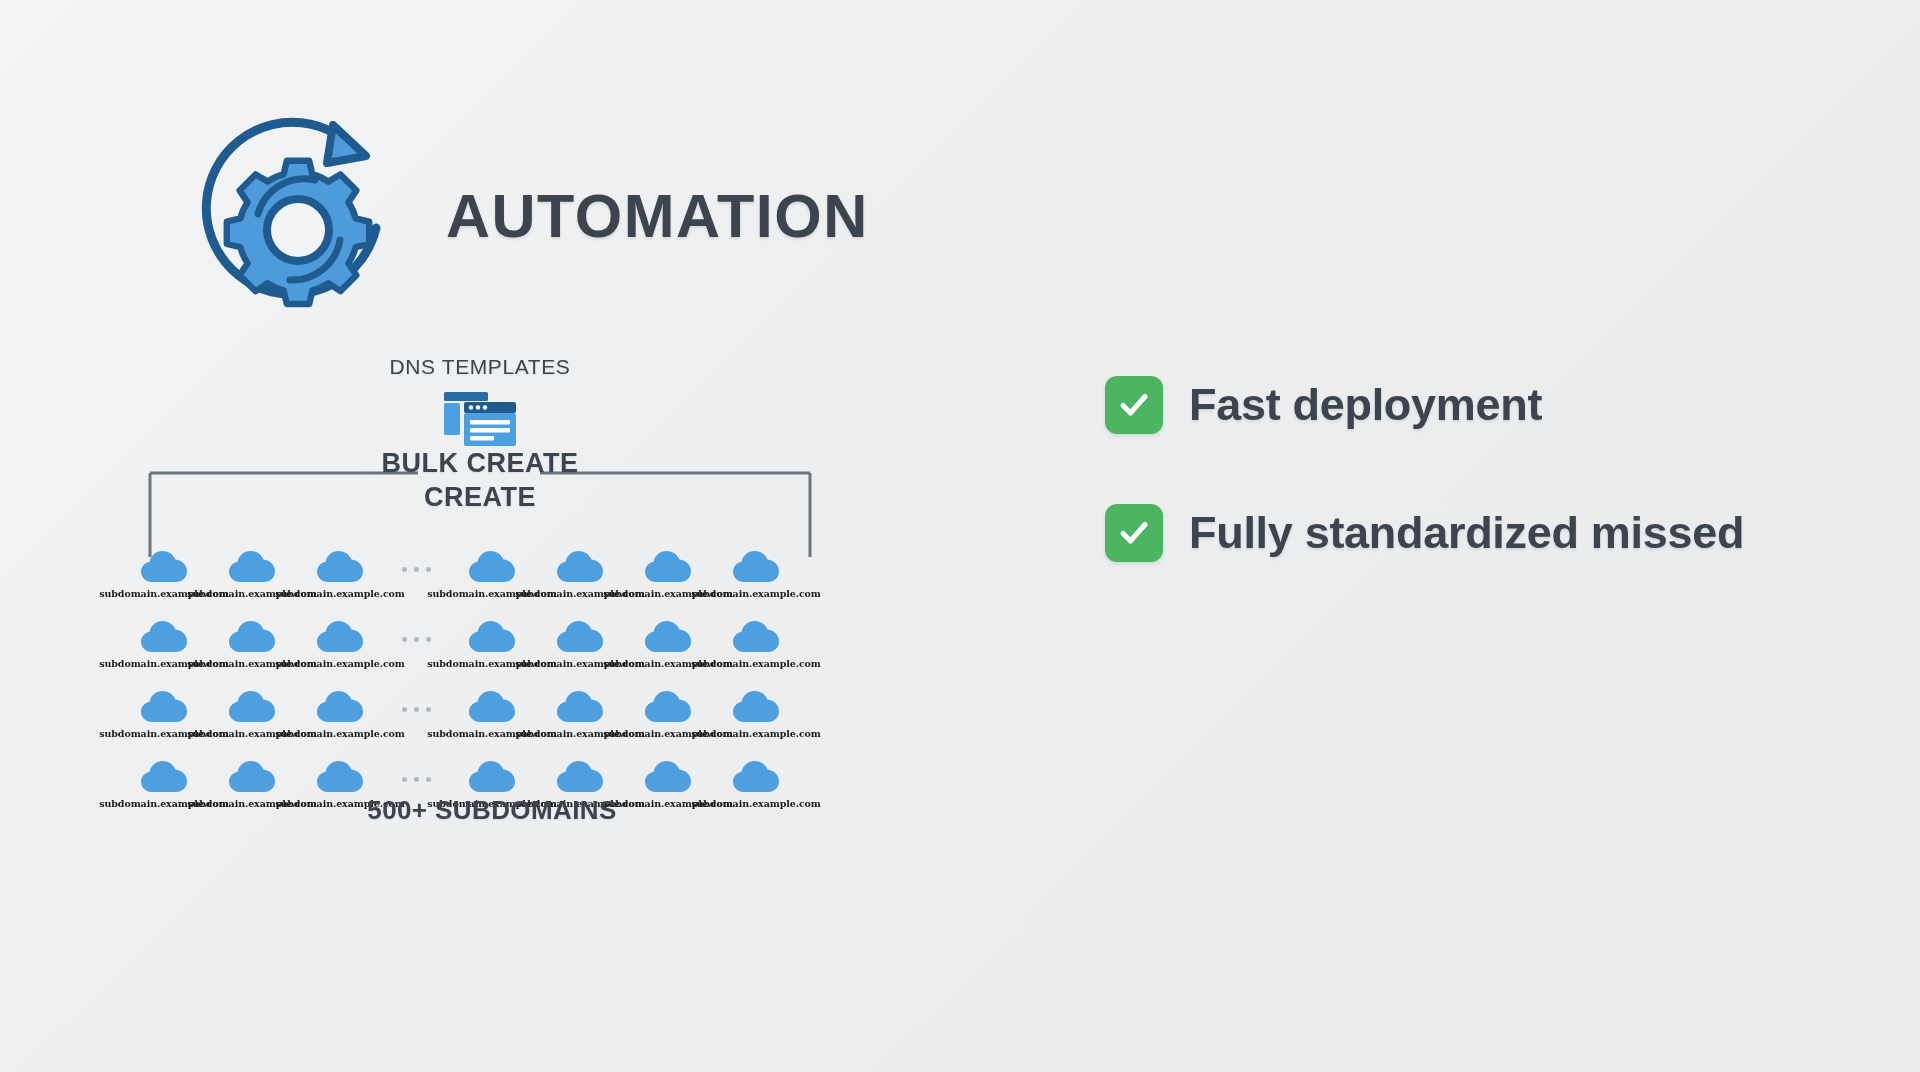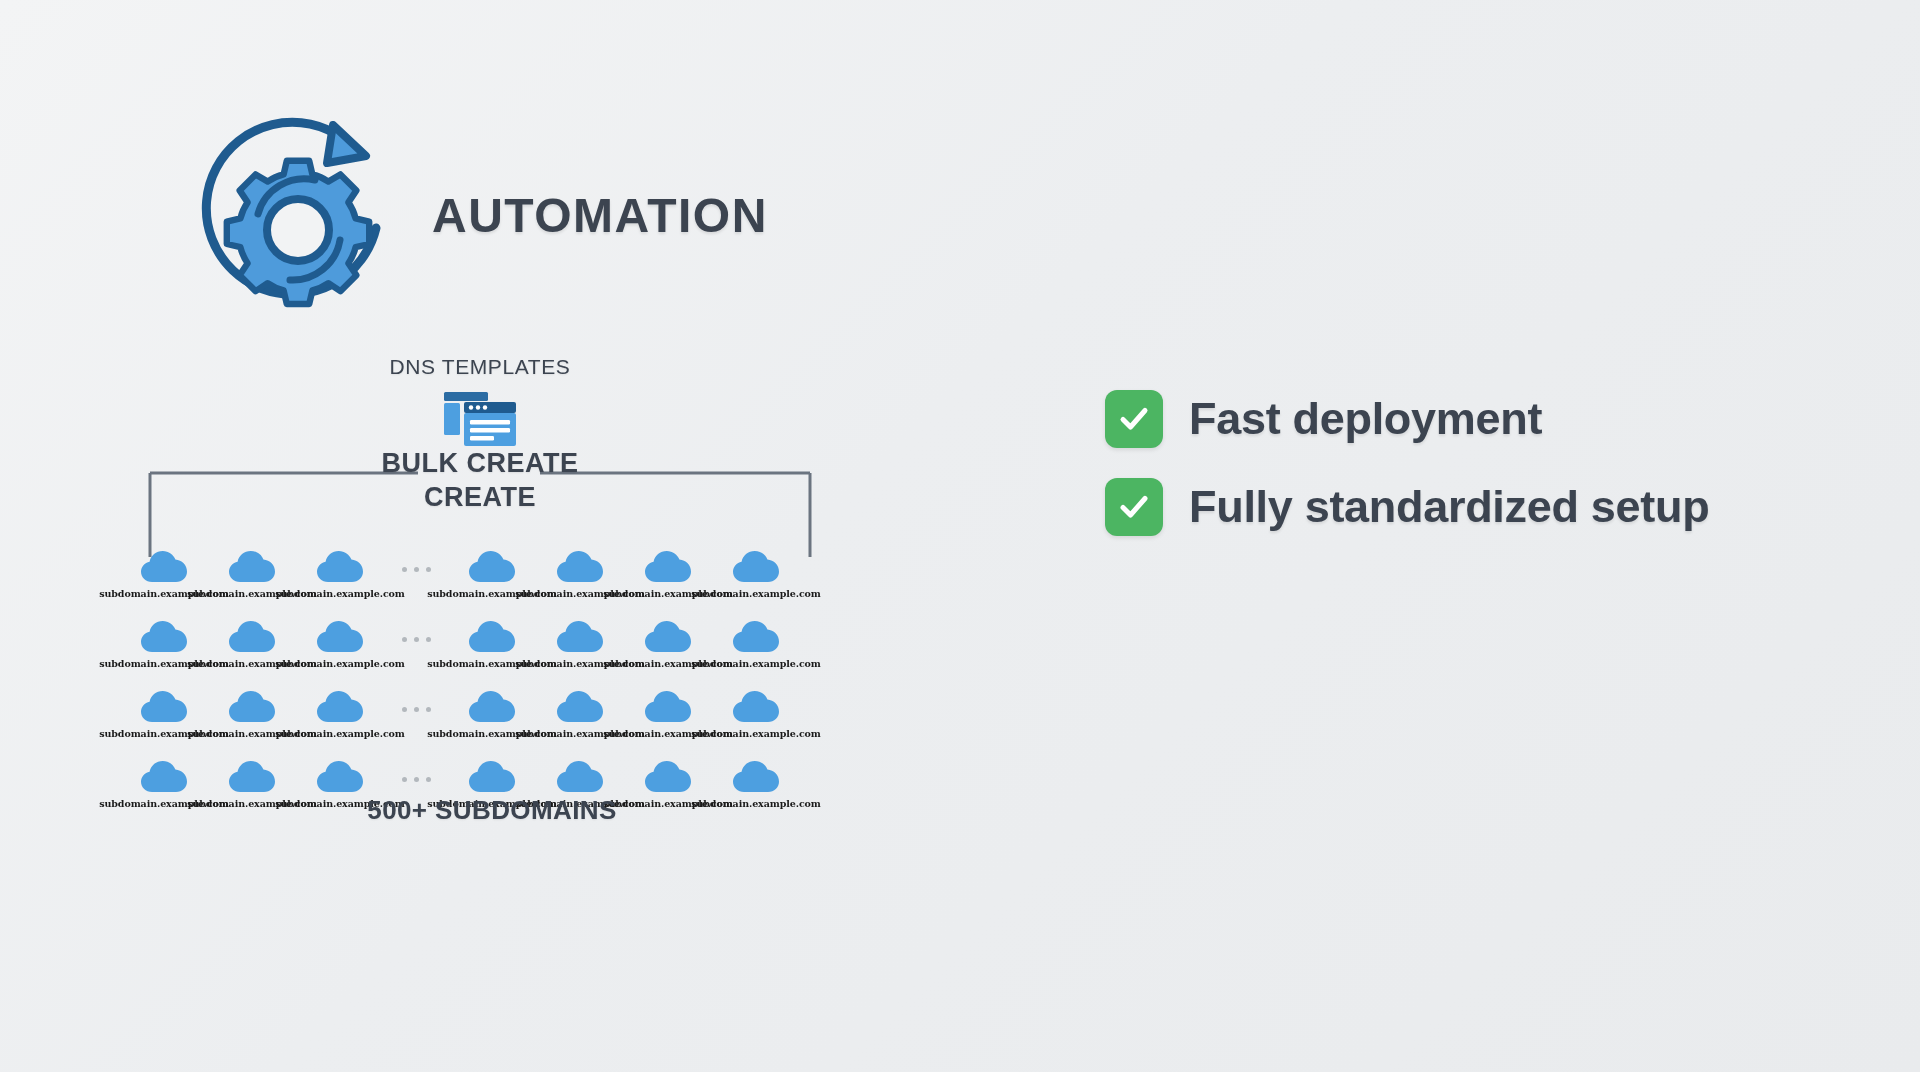--- a/index.html
+++ b/index.html
@@ -36,27 +36,28 @@
 
   .gear-badge {
     width: 216px;
     height: 216px;
     position: relative;
     flex: none;
   }
   .gear-badge svg { display: block; width: 216px; height: 216px; }
 
   .app-title {
-    font-size: 48px;
+    font-size: 61px;
     font-weight: 700;
     letter-spacing: 1.5px;
     color: #3c4450;
     line-height: 1;
     text-shadow: 0 2px 3px rgba(0,0,0,0.10);
     white-space: nowrap;
+    margin-left: 14px;
   }
 
   
   .diagram {
     position: absolute;
     left: 120px;
     top: 355px;
     width: 720px;
     height: 480px;
   }
@@ -174,24 +175,24 @@
     font-weight: 700;
     letter-spacing: 0.4px;
     color: #3c4450;
     text-shadow: 0 1px 2px rgba(0,0,0,0.08);
   }
 
   
   .benefits {
     position: absolute;
     left: 1105px;
-    top: 390px;
+    top: 376px;
     display: flex;
     flex-direction: column;
-    gap: 30px;
+    gap: 70px;
     text-align: right;
   }
 
   .benefit {
     display: flex;
     align-items: center;
     gap: 26px;
   }
 
   .check-box {
@@ -582,17 +583,17 @@
     <span class="benefit-label">Fast deployment</span>
   </div>
 
 
   <div class="benefit">
     <span class="check-box">
       <svg viewBox="0 0 36 36" xmlns="http://www.w3.org/2000/svg">
         <path d="M 7 18.5 L 14.5 26 L 29 9.5" fill="none" stroke="#ffffff" stroke-width="5" stroke-linecap="round" stroke-linejoin="round"></path>
       </svg>
     </span>
-    <span class="benefit-label">Fully standardized setup</span>
+    <span class="benefit-label">Fully standardized missed</span>
   </div>
 </div>
 
 </div>
 
 </body></html>

